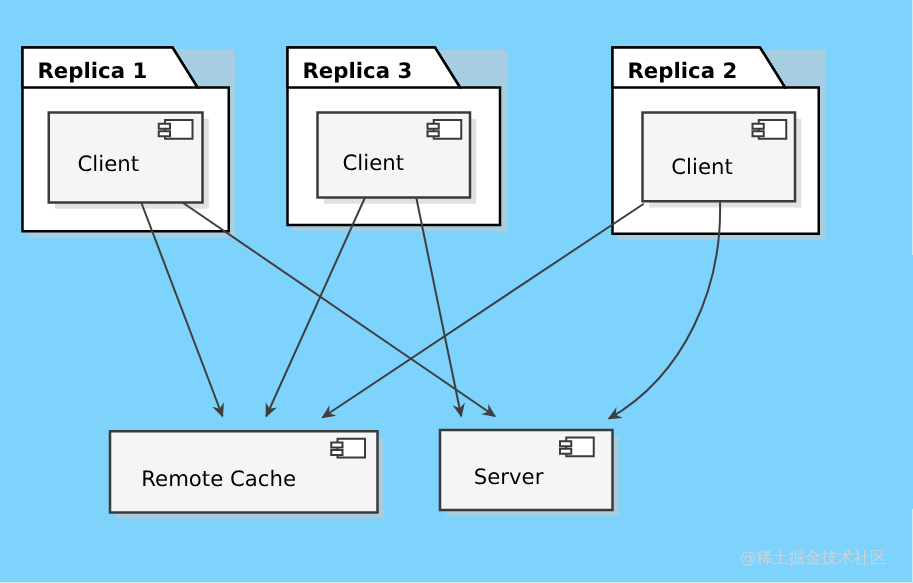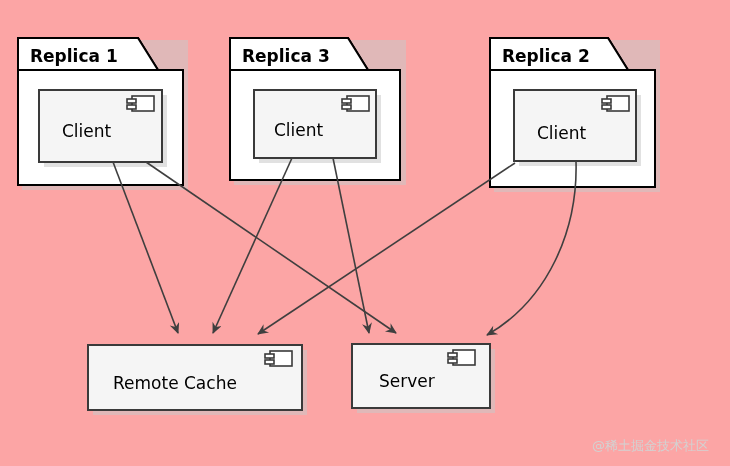--- a/index.html
+++ b/index.html
@@ -8,21 +8,21 @@
     padding: 0;
     background: #ffffff;
   }
   body {
     font-family: "DejaVu Sans", "Liberation Sans", sans-serif;
   }
   #canvas {
     position: relative;
     width: 730px;
     height: 466px;
-    background: #fca5a5;
+    background: #7dd3fc;
     overflow: hidden;
   }
   #diagram-svg {
     position: absolute;
     left: 0;
     top: 0;
     width: 730px;
     height: 466px;
     display: block;
   }

